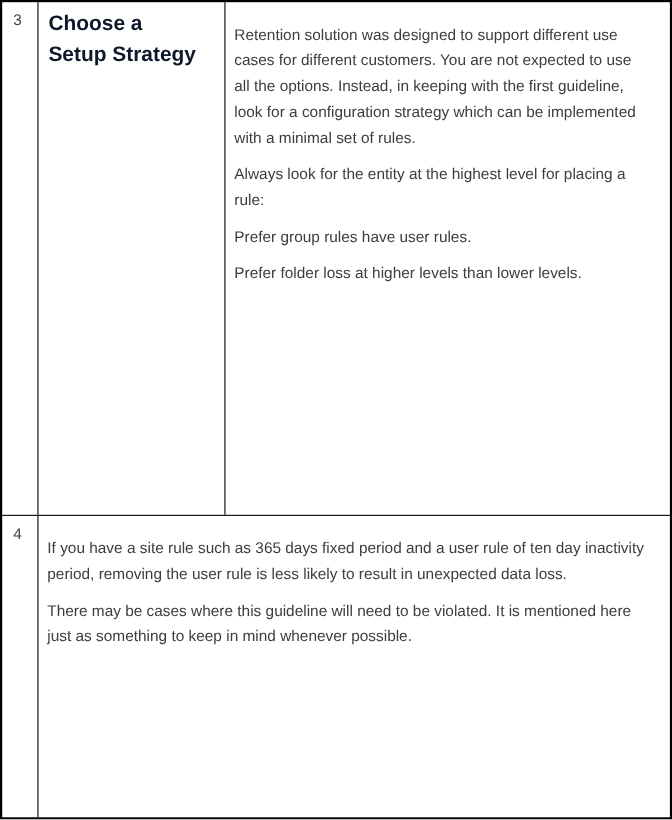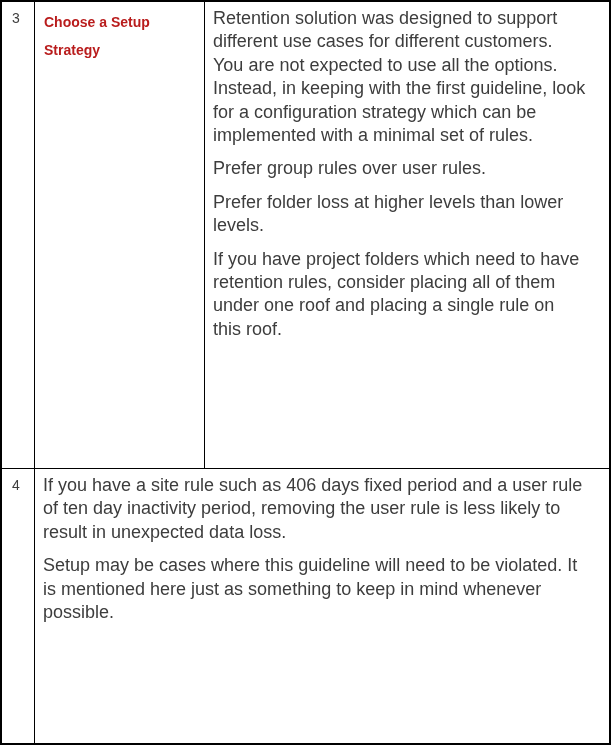--- a/index.html
+++ b/index.html
@@ -37,29 +37,29 @@
     border-right: 1px solid #000000;
     padding: 5px 2px 0 10px;
     font-size: 14px;
     line-height: 23.4px;
   }
   .cell-title {
     flex: none;
     width: 170px;
     border-right: 1px solid #000000;
     padding: 6px 21px 0 9px;
-    font-size: 14px;
+    font-size: 19px;
     font-weight: bold;
     line-height: 28px;
-    color: #b91c1c;
+    color: #0f172a;
   }
   .cell-body {
     flex: 1;
-    padding: 5px 22px 5px 8px;
-    font-size: 18px;
+    padding: 18px 22px 5px 8px;
+    font-size: 14px;
     line-height: 23.4px;
   }
   .cell-body p {
     margin: 0 0 10px 0;
   }
   .cell-body p.empty-para {
     line-height: 27px;
   }
 </style>
 </head>
@@ -69,30 +69,30 @@
 
   <section class="row row-3">
     <div class="cell cell-num">
       <span>3</span>
     </div>
     <div class="cell cell-title">
       <span>Choose a Setup Strategy</span>
     </div>
     <div class="cell cell-body">
         <p>Retention solution was designed to support different use cases for different customers. You are not expected to use all the options. Instead, in keeping with the first guideline, look for a configuration strategy which can be implemented with a minimal set of rules.</p>
-        <p>Prefer group rules over user rules.</p>
+        <p>Always look for the entity at the highest level for placing a rule:</p>
+        <p>Prefer group rules have user rules.</p>
         <p>Prefer folder loss at higher levels than lower levels.</p>
-        <p>If you have project folders which need to have retention rules, consider placing all of them under one roof and placing a single rule on this roof.</p>
         <p class="empty-para">&nbsp;</p>
       </div>
   </section>
 
   <section class="row row-4">
     <div class="cell cell-num">
       <span>4</span>
     </div>
     <div class="cell cell-body">
-        <p>If you have a site rule such as 406 days fixed period and a user rule of ten day inactivity period, removing the user rule is less likely to result in unexpected data loss.</p>
-        <p>Setup may be cases where this guideline will need to be violated. It is mentioned here just as something to keep in mind whenever possible.</p>
+        <p>If you have a site rule such as 365 days fixed period and a user rule of ten day inactivity period, removing the user rule is less likely to result in unexpected data loss.</p>
+        <p>There may be cases where this guideline will need to be violated. It is mentioned here just as something to keep in mind whenever possible.</p>
       </div>
   </section>
 
 </div>
 
 </body></html>

